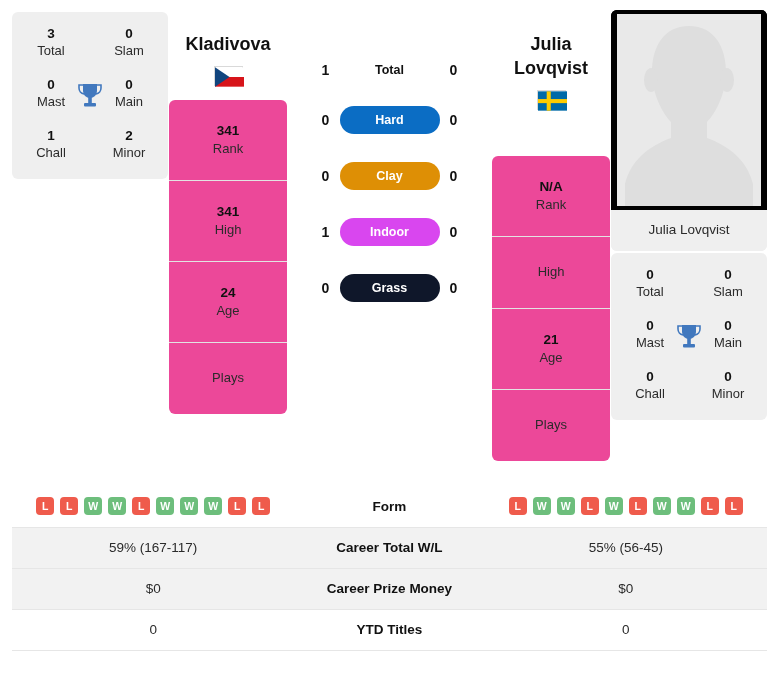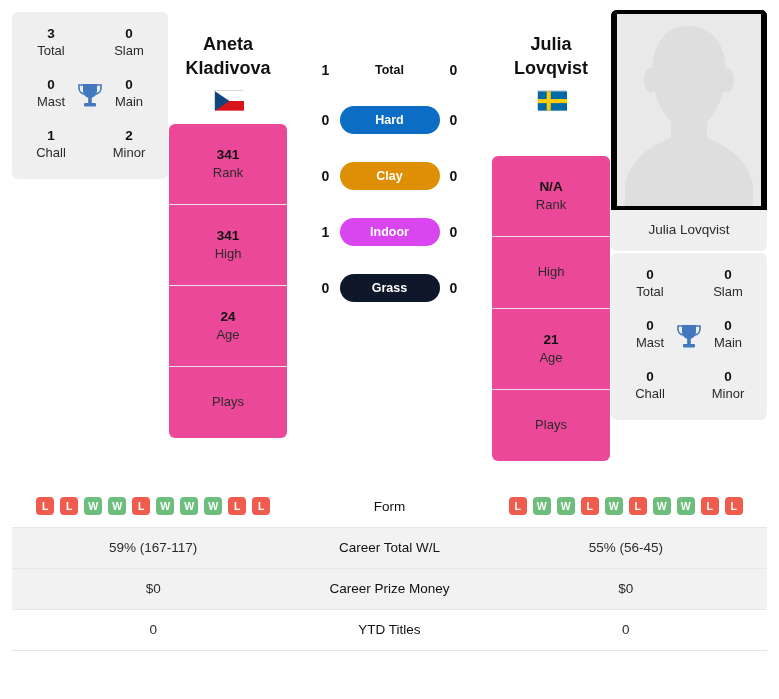--- a/index.html
+++ b/index.html
@@ -178,21 +178,21 @@
   .stats-table tr { height: 41px; }
   .stats-table tr.alt { background: #f2f2f2; }
   .stats-table td {
     text-align: center;
     font-size: 13.5px;
     color: #2b2b2b;
     vertical-align: middle;
     border-bottom: 1px solid #e6e6e6;
   }
   .stats-table td.label {
-    font-weight: normal;
+    font-weight: bold;
     color: #111;
     width: 190px;
   }
   .stats-table td.val { width: 282px; }
 
   .form-strip {
     display: flex;
     justify-content: center;
     gap: 6px;
   }
@@ -252,21 +252,20 @@
           <div class="tstat">
             <div class="num">2</div>
             <div class="lbl">Minor</div>
           </div>
         </div>
       </div>
     </div>
 
     <div class="info-col">
       <div class="name-head">
-        <div class="nm">Aneta</div>
         <div class="nm">Kladivova</div>
         <span class="flag">
           <svg viewBox="0 0 30 20" width="29" height="20" aria-hidden="true">
             <rect x="0" y="0" width="30" height="10" fill="#ffffff"></rect>
             <rect x="0" y="10" width="30" height="10" fill="#d7141a"></rect>
             <polygon points="0,0 15,10 0,20" fill="#11457e"></polygon>
           </svg>
         </span>
       </div>
 

